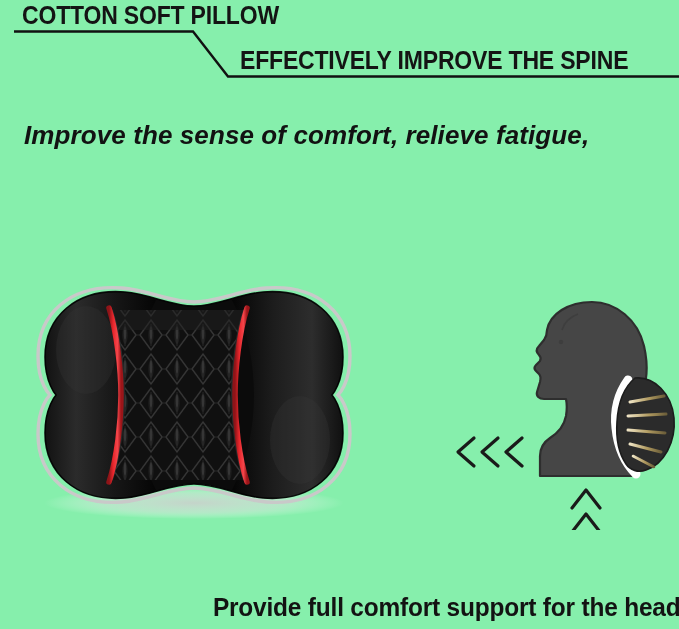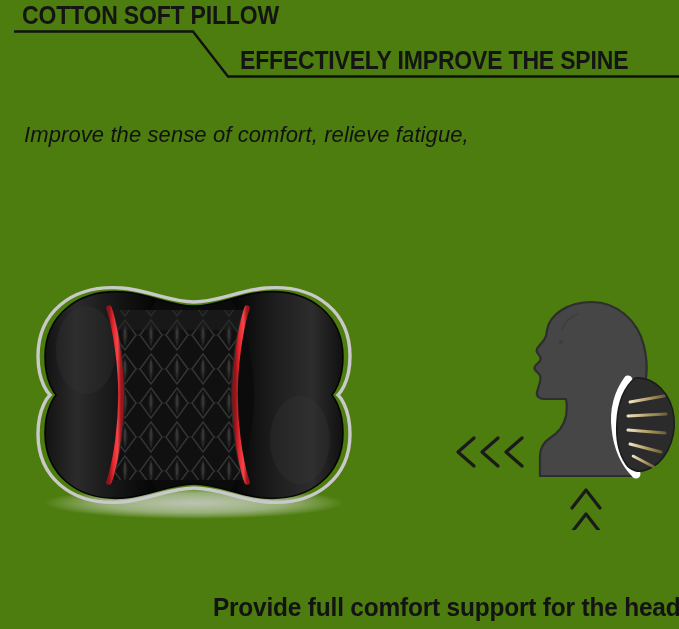--- a/index.html
+++ b/index.html
@@ -7,21 +7,21 @@
     padding: 0;
     background: #ffffff;
   }
   body {
     font-family: "Liberation Sans", sans-serif;
   }
   #page {
     position: relative;
     width: 679px;
     height: 629px;
-    background: #4d7c0f;
+    background: #86efac;
     overflow: hidden;
   }
 
   
   #header-block {
     position: absolute;
     left: 0;
     top: 0;
     width: 679px;
     height: 90px;
@@ -59,22 +59,22 @@
   }
 
   
   #subtitle-block {
     position: absolute;
     left: 24px;
     top: 118px;
     width: 640px;
   }
   .subtitle-line {
-    font-size: 22px;
-    font-weight: 400;
+    font-size: 26px;
+    font-weight: 700;
     font-style: italic;
     color: #121212;
     line-height: 34px;
     letter-spacing: 0.1px;
     white-space: nowrap;
   }
 
   
   #product-photo {
     position: absolute;

